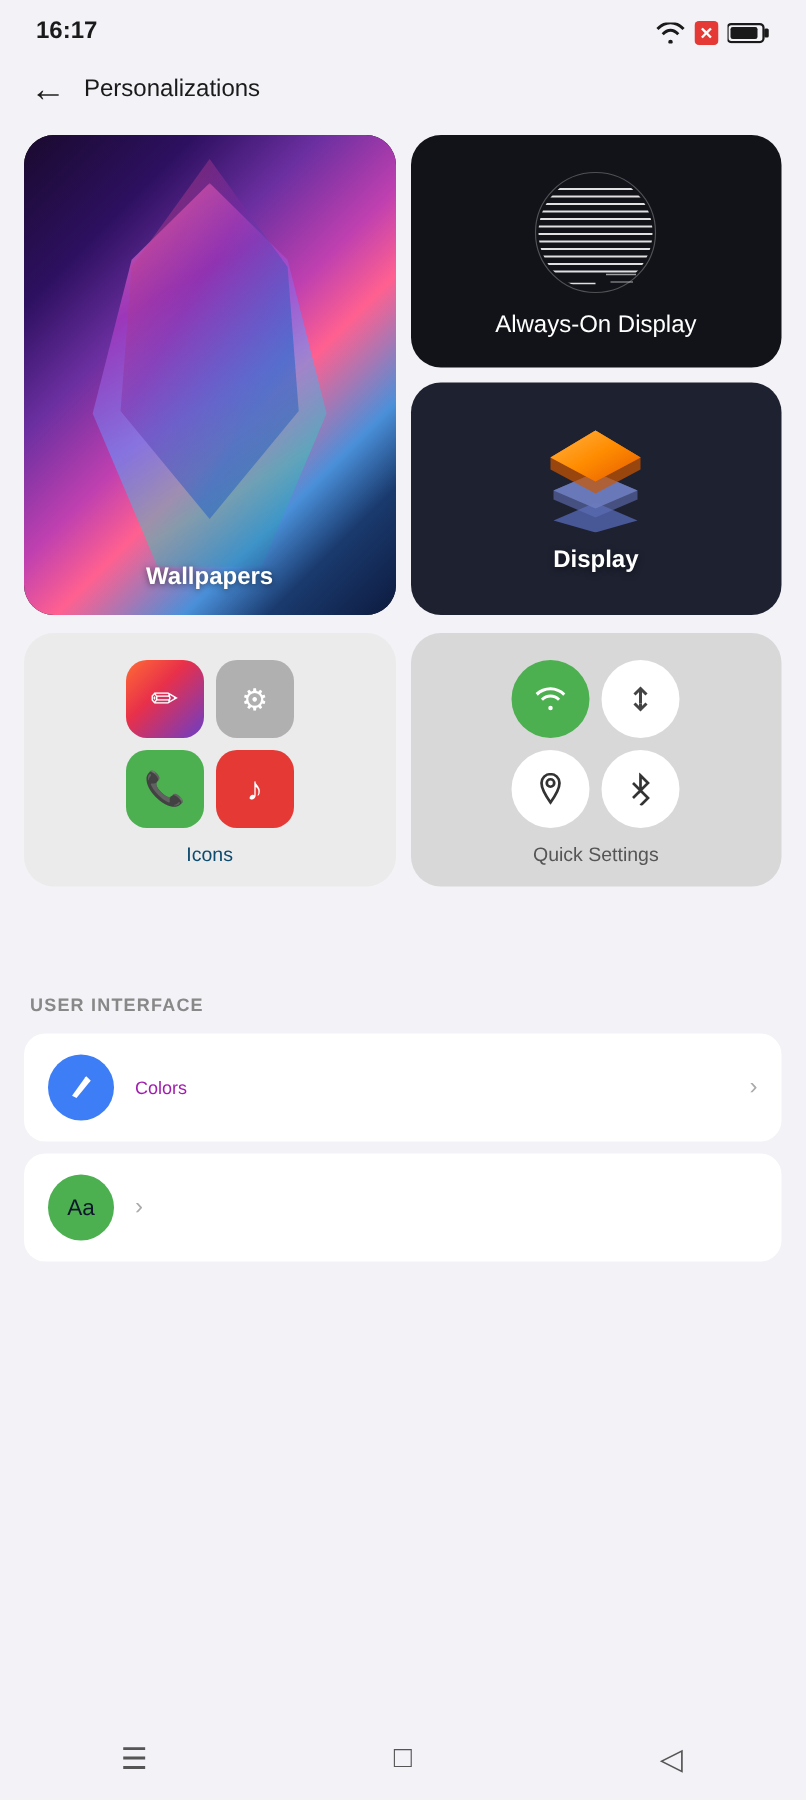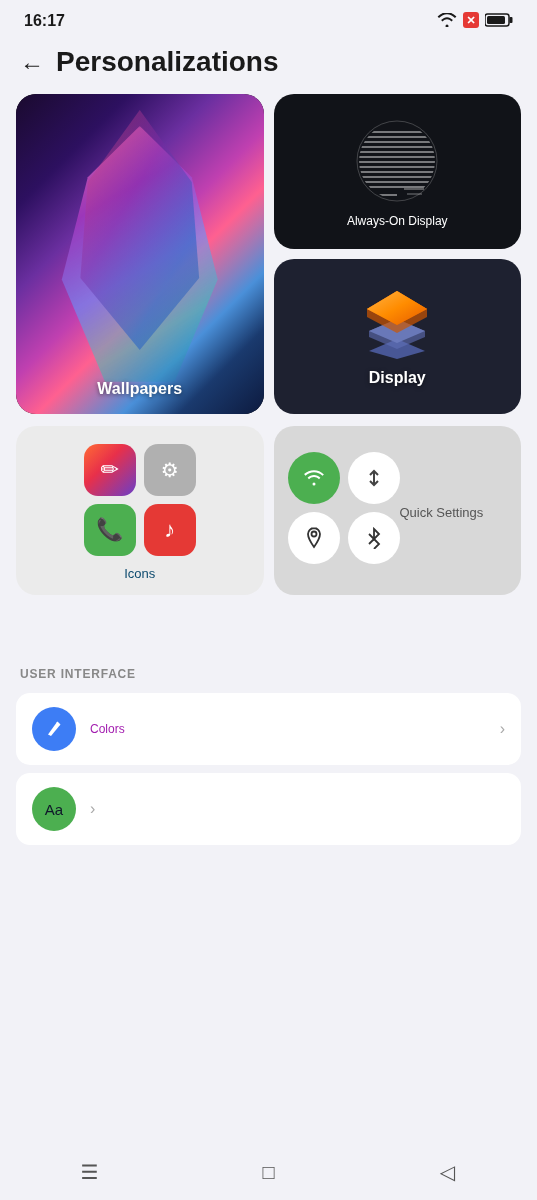--- a/index.html
+++ b/index.html
@@ -9,21 +9,21 @@
       min-height: 1200px;
       background: #f2f2f7;
       font-family: -apple-system, 'Helvetica Neue', Arial, sans-serif;
       overflow-x: hidden;
     }
 
     
     .status-bar {
       display: flex;
       justify-content: space-between;
-      align-items: flex-start;
+      align-items: flex-end;
       padding: 12px 24px 8px;
       background: #f2f2f7;
     }
     .status-time {
       font-size: 16px;
       font-weight: 600;
       color: #1a1a1a;
     }
     .status-icons {
       display: flex;
@@ -38,22 +38,22 @@
       padding: 8px 20px 16px;
       background: #f2f2f7;
     }
     .back-btn {
       margin-right: 12px;
       font-size: 24px;
       color: #1a1a1a;
       cursor: pointer;
     }
     .page-title {
-      font-size: 28px;
-      font-weight: 700;
+      font-size: 16px;
+      font-weight: 400;
       color: #1a1a1a;
     }
 
     
     .grid-section {
       display: grid;
       grid-template-columns: 1fr 1fr;
       grid-template-rows: auto auto;
       gap: 10px;
       padding: 0 16px 12px;
@@ -148,21 +148,21 @@
       height: 90px;
       position: relative;
       margin-bottom: 8px;
     }
     .aod-circle-lines {
       width: 100%;
       height: 100%;
     }
     .aod-label {
       color: #fff;
-      font-size: 12px;
+      font-size: 16px;
       font-weight: 500;
       text-align: center;
       padding: 0 8px;
     }
 
     
     .tile-themes {
       grid-row: 2 / 3;
       grid-column: 2 / 3;
       border-radius: 20px;
@@ -240,21 +240,21 @@
       color: #0c4a6e;
       font-weight: 400;
     }
 
     
     .tile-qs {
       border-radius: 20px;
       background: #d8d8d8;
       padding: 18px 14px 14px;
       display: flex;
-      flex-direction: row;
+      flex-direction: column;
       align-items: center;
     }
     .qs-grid {
       display: grid;
       grid-template-columns: 1fr 1fr;
       gap: 8px;
       margin-bottom: 10px;
     }
     .qs-btn {
       width: 52px;

